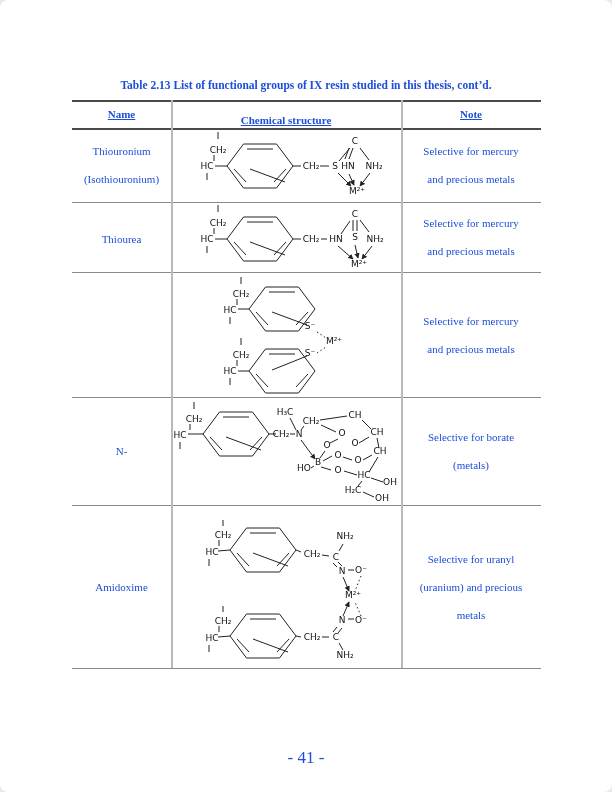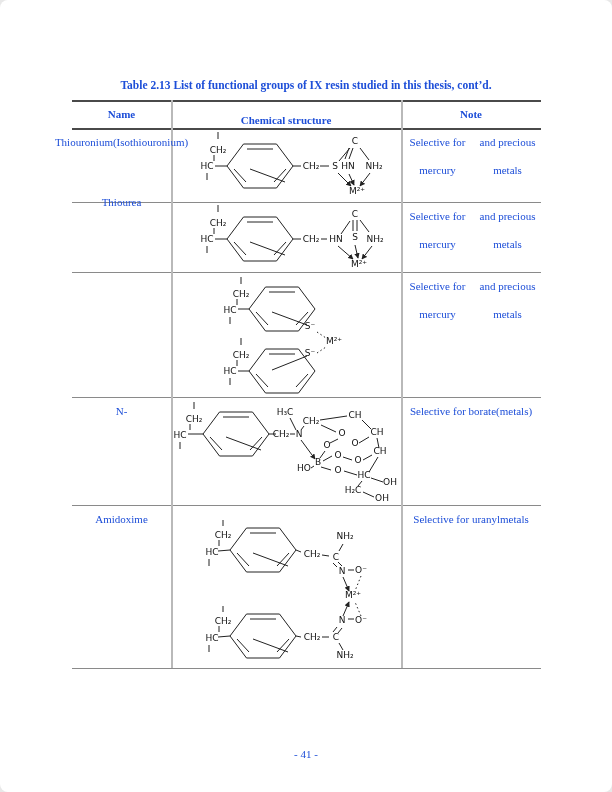--- a/index.html
+++ b/index.html
@@ -3,29 +3,29 @@
 <meta charset="utf-8">
 <style>
   html,body{margin:0;padding:0;background:#e8e8e8;}
   .page{position:relative;width:612px;height:792px;margin:0 auto;background:#ffffff;overflow:hidden;
         font-family:"Liberation Serif", serif;color:#1d4ed8;border-radius:8px;}
   .title{position:absolute;left:0;top:79px;width:612px;text-align:center;
          font-size:11.5px;font-weight:bold;}
   .hline{position:absolute;left:72px;width:469px;height:1px;background:#8a8a8a;}
   .hline.dark{height:1.5px;background:#4a4a4a;}
   .vline{position:absolute;top:100px;height:568px;width:1.5px;background:#b9b9b9;}
-  .cell{position:absolute;display:flex;flex-direction:row;justify-content:center;
+  .cell{position:absolute;display:flex;flex-direction:column;justify-content:center;
         text-align:center;font-size:11px;line-height:28px;}
   .hdr{position:absolute;display:flex;align-items:center;justify-content:center;
-       font-size:11px;font-weight:bold;}
+       font-size:11px;font-weight:bold;text-decoration:underline;}
   .struct{position:absolute;left:171px;width:230px;}
   .struct line,.struct polygon{stroke:#222;stroke-width:1;fill:none;}
   .struct line.dotted{stroke-dasharray:1.5,2.6;}
   .struct text{font-family:"DejaVu Sans", sans-serif;font-size:9px;fill:#111;stroke:none;}
-  .footer{position:absolute;left:0;top:748px;width:612px;text-align:center;font-size:11px;}
+  .footer{position:absolute;left:0;top:748px;width:612px;text-align:center;font-size:17px;}
 </style>
 </head>
 <body>
 
 <div class="page">
 
   <div class="title">Table 2.13 List of functional groups of IX resin studied in this thesis, cont’d.</div>
 
   <div class="hline dark" style="top:100px"></div>
   <div class="hline dark" style="top:128px"></div>
@@ -38,21 +38,21 @@
   <div class="vline" style="left:401px"></div>
 
   <div class="hdr" style="left:72px;top:100px;width:99px;height:28px">Name</div>
   <div class="hdr" style="left:171px;top:100px;width:230px;height:40px">Chemical structure</div>
   <div class="hdr" style="left:401px;top:100px;width:140px;height:28px">Note</div>
 
   <div class="cell" style="left:72px;top:128px;width:99px;height:74px">
     <span>Thiouronium</span>
     <span>(Isothiouronium)</span>
   </div>
-  <div class="cell" style="left:72px;top:188px;width:99px;height:70px">
+  <div class="cell" style="left:72px;top:204px;width:99px;height:70px">
     <span>Thiourea</span>
   </div>
   <div class="cell" style="left:72px;top:397px;width:99px;height:108px">
     <span>N-</span>
   </div>
   <div class="cell" style="left:72px;top:505px;width:99px;height:163px">
     <span>Amidoxime</span>
   </div>
 
   <div class="cell" style="left:401px;top:128px;width:140px;height:74px">
@@ -66,20 +66,21 @@
   <div class="cell" style="left:401px;top:272px;width:140px;height:125px">
     <span>Selective for mercury</span>
     <span>and precious metals</span>
   </div>
   <div class="cell" style="left:401px;top:397px;width:140px;height:108px">
     <span>Selective for borate</span>
     <span>(metals)</span>
   </div>
   <div class="cell" style="left:401px;top:505px;width:140px;height:163px">
     <span>Selective for uranyl</span>
+    <span>(uranium) and precious</span>
     <span>metals</span>
   </div>
 
   <svg class="struct" style="top:128px" width="230" height="74" viewBox="0 0 230 74">
     <defs>
       <marker id="arr" viewBox="0 0 8 8" refX="7" refY="4" markerWidth="5.5" markerHeight="5.5" orient="auto">
         <path d="M0,0 L8,4 L0,8 z" fill="#222"></path>
       </marker>
     </defs>
     <line x1="47" y1="4" x2="47" y2="11"></line>

